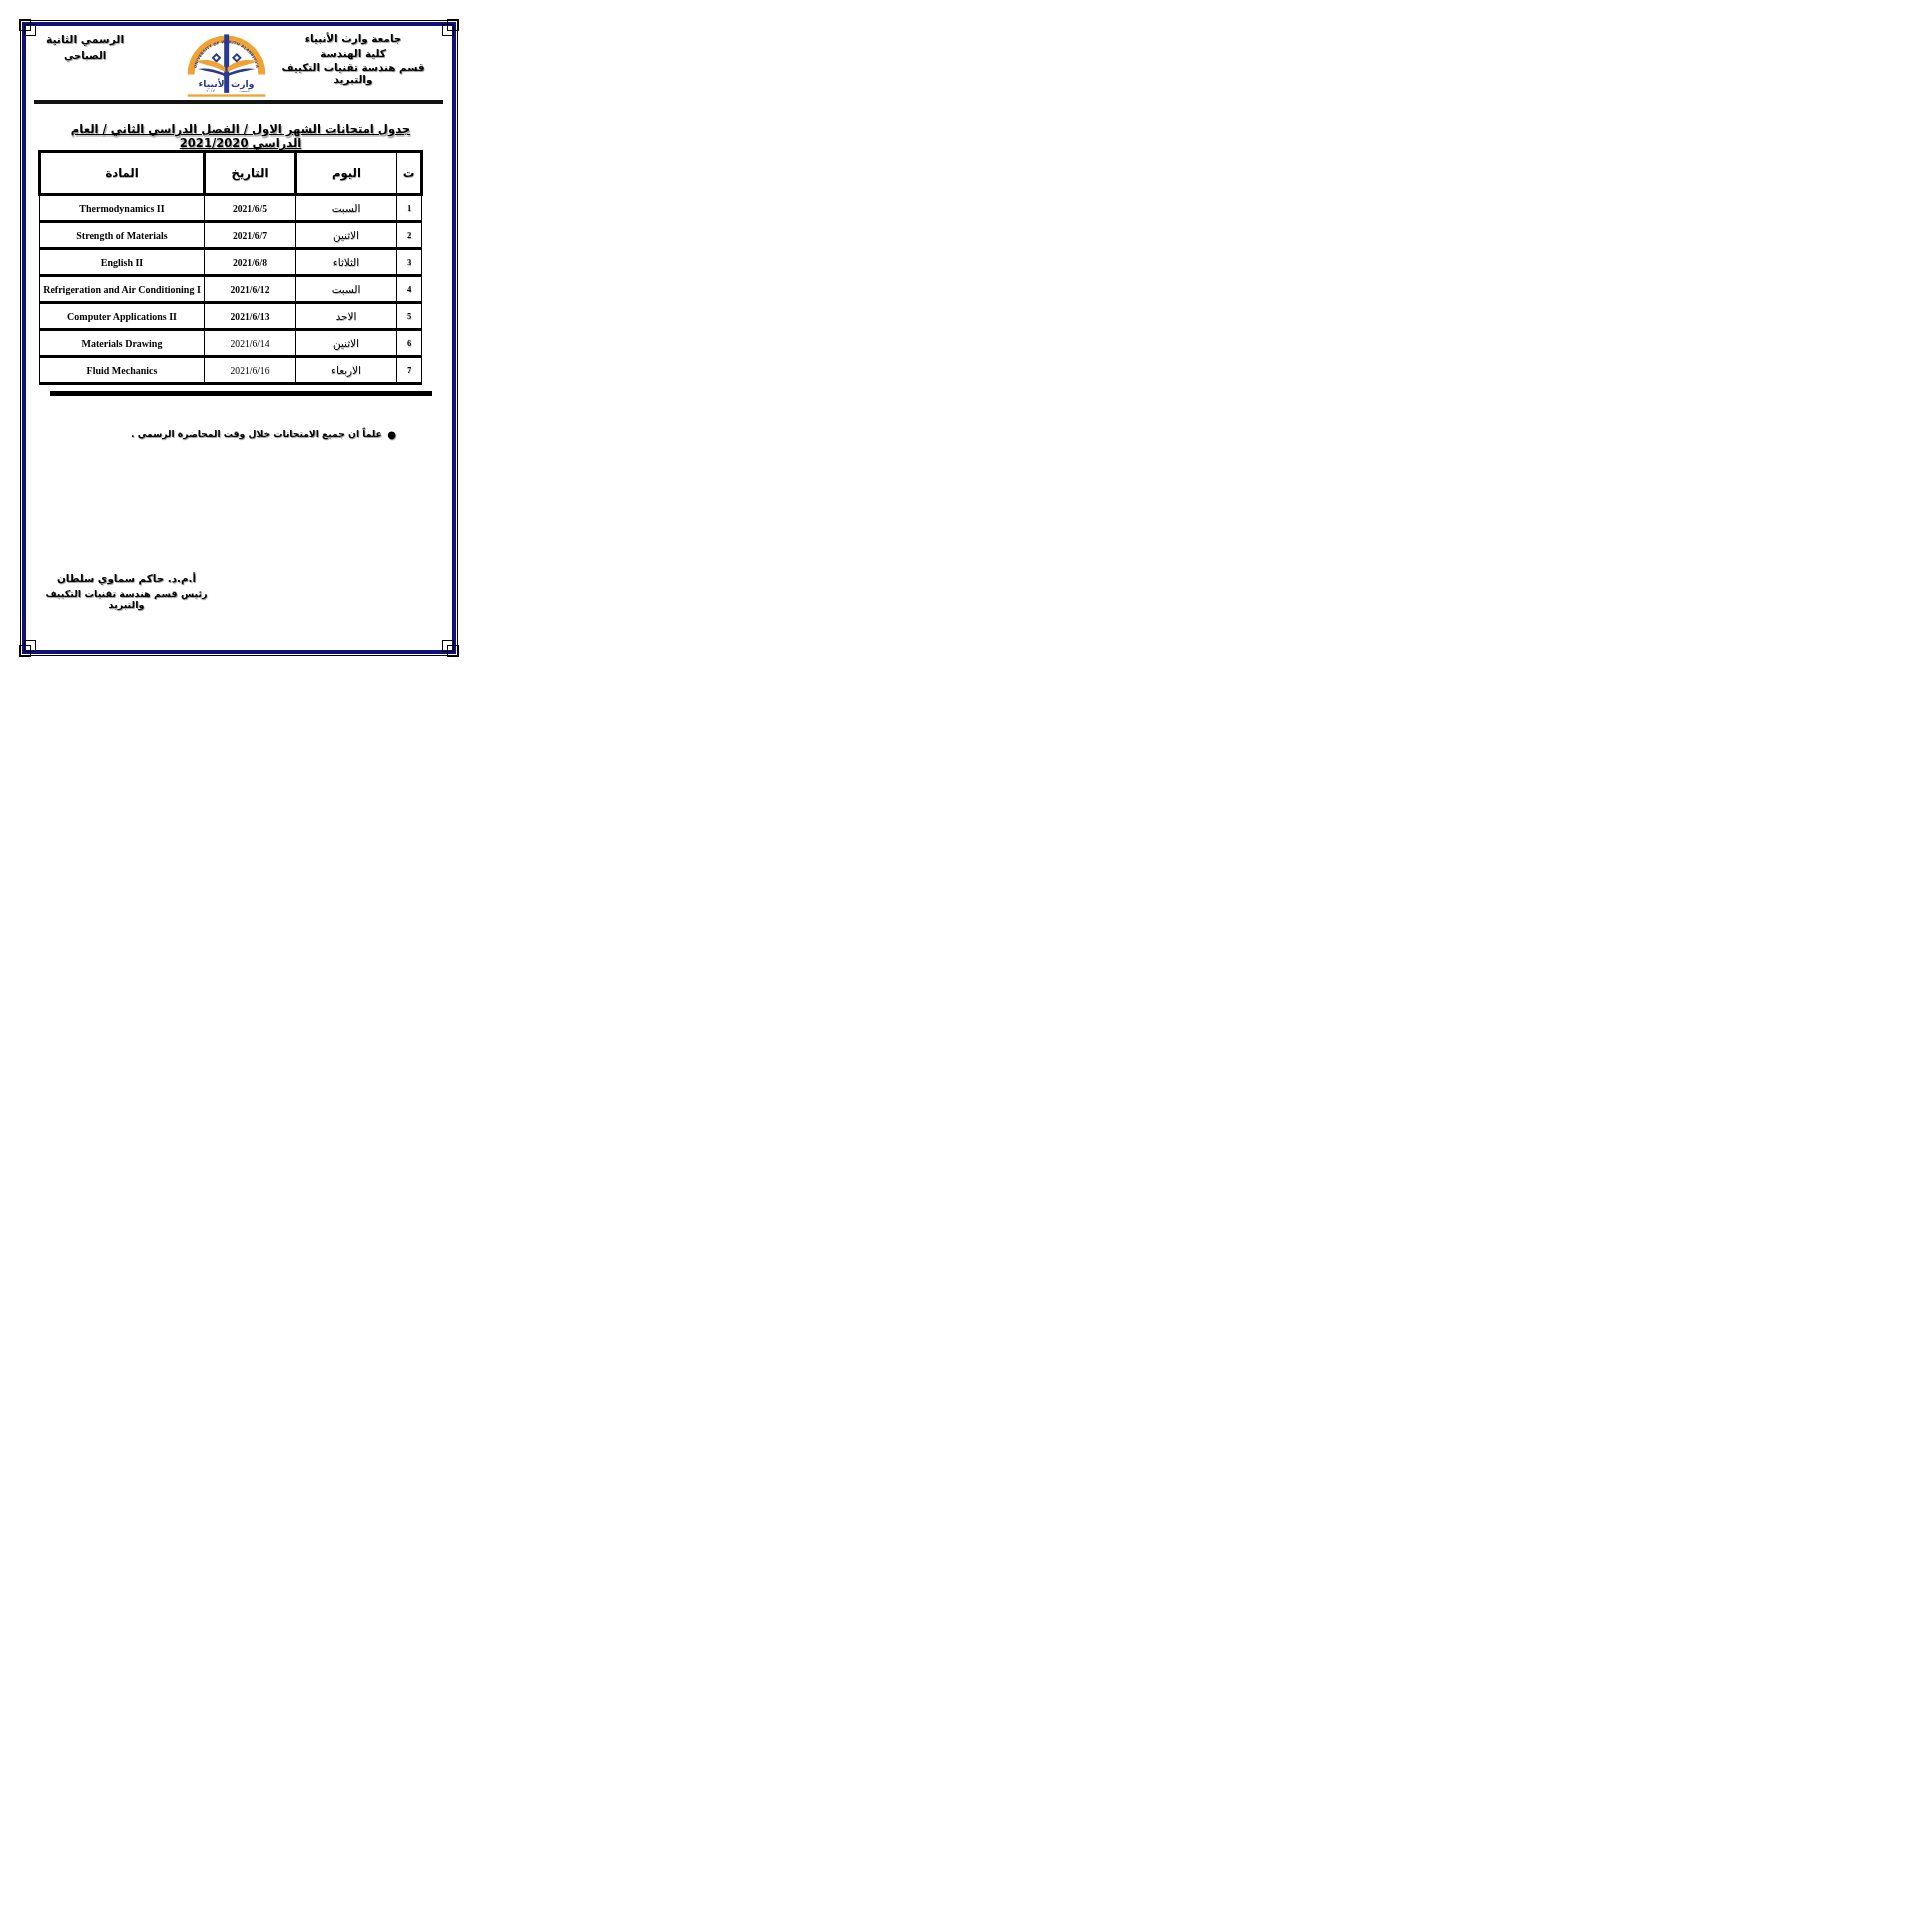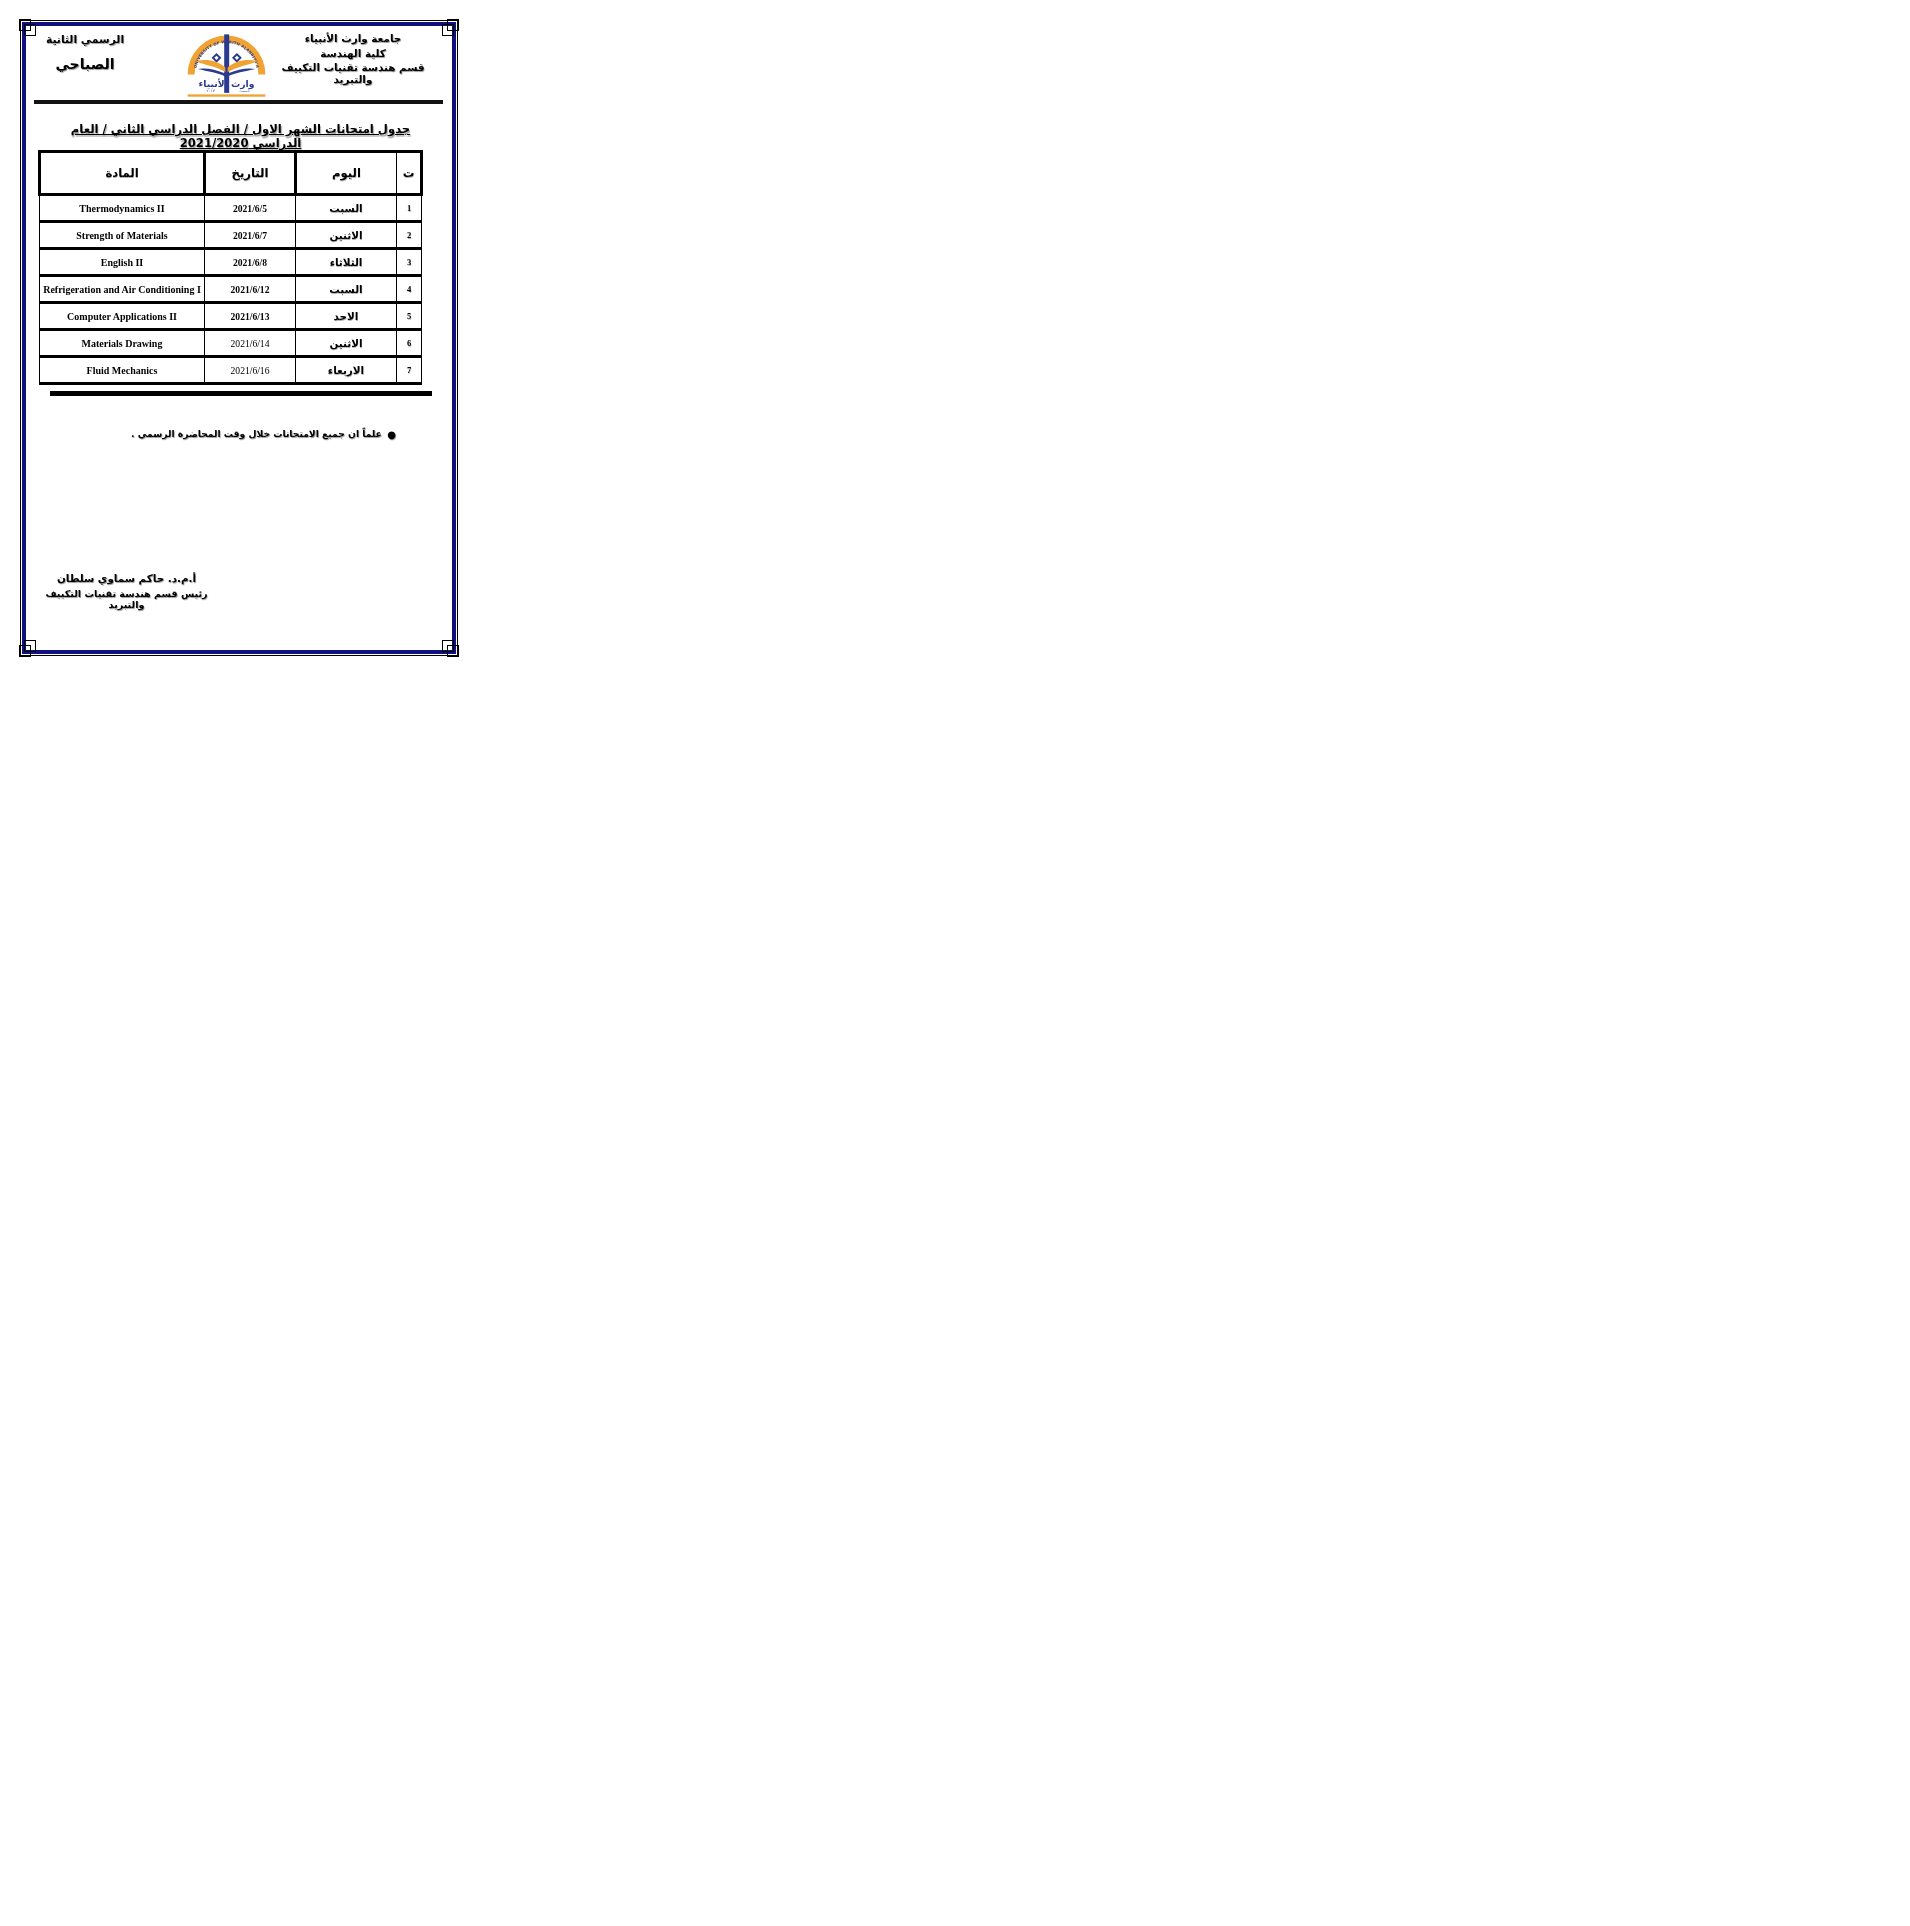--- a/index.html
+++ b/index.html
@@ -9,42 +9,42 @@
   .thin-frame{position:absolute;inset:19.6px;border:1.2px solid #000;}
   .blue-frame{position:absolute;inset:22px;border:4.2px solid #10107e;}
   .corner-sq{position:absolute;width:10.4px;height:10px;border:1.2px solid #000;background:transparent;}
   .sq-tl-a{left:19px;top:19px;}   .sq-tl-b{left:24px;top:24px;}
   .sq-tr-a{right:19px;top:19px;}  .sq-tr-b{right:24px;top:24px;}
   .sq-bl-a{left:19px;bottom:19px;}.sq-bl-b{left:24px;bottom:24px;}
   .sq-br-a{right:19px;bottom:19px;}.sq-br-b{right:24px;bottom:24px;}
   
   .hdr-left{position:absolute;left:27px;top:33px;width:116px;text-align:center;direction:rtl;}
   .hdr-left .l1{font-size:10.8px;font-weight:bold;color:#000;text-shadow:0.8px 1.2px 0.8px #9a9a9a;}
-  .hdr-left .l2{font-size:14px;font-weight:bold;color:#000;text-shadow:0.8px 1.2px 0.8px #9a9a9a;margin-top:10px;}
+  .hdr-left .l2{font-size:10px;font-weight:bold;color:#000;text-shadow:0.8px 1.2px 0.8px #9a9a9a;margin-top:4px;}
   .hdr-right{position:absolute;left:274px;top:32px;width:158px;text-align:center;direction:rtl;}
   .hdr-right div{font-size:10.4px;font-weight:bold;color:#000;text-shadow:0.8px 1.2px 0.8px #9a9a9a;margin-bottom:2.7px;}
   .logo{position:absolute;left:182px;top:29px;width:89px;height:70px;}
   .divider{position:absolute;left:34px;top:100px;width:409px;height:3.9px;background:#131313;}
   
   .doc-title{position:absolute;left:46px;top:122px;width:389px;text-align:center;direction:rtl;
              font-size:11.6px;font-weight:bold;color:#000;text-shadow:0.8px 1.5px 1.2px #999;text-decoration:underline;}
   
   .exam-table{position:absolute;left:38px;top:150px;width:382px;border-collapse:collapse;
               table-layout:fixed;background:#fff;}
   .exam-table th,.exam-table td{border:1.5px solid #000;text-align:center;vertical-align:middle;
               overflow:hidden;padding:0 1.5px;}
   .exam-table thead th{border-width:3.5px;height:40px;font-size:11.6px;font-weight:bold;
               text-shadow:0.4px 0.8px 0.4px #b0b0b0;}
   .exam-table thead th.thin-right{border-right-width:1.5px;}
   .exam-table thead th.thin-left{border-left-width:1.5px;}
   .exam-table tbody td{border-top-width:3.5px;border-bottom-width:3.5px;height:24px;}
   .exam-table td.subject{font-family:"Liberation Serif","DejaVu Serif",serif;font-weight:bold;font-size:10px;}
   .exam-table td.date{font-family:"Liberation Serif","DejaVu Serif",serif;font-size:9.6px;}
   .exam-table td.date.bold{font-weight:bold;margin-left:20px;}
-  .exam-table td.day{font-size:10.4px;font-weight:bold;direction:rtl;text-shadow:0.4px 0.8px 0.4px #b5b5b5;}
+  .exam-table td.day{font-size:10.4px;font-weight:normal;direction:rtl;text-shadow:0.4px 0.8px 0.4px #b5b5b5;}
   .exam-table td.num{font-family:"Liberation Serif","DejaVu Serif",serif;font-size:8.5px;font-weight:bold;
               text-shadow:0.4px 0.8px 0.4px #b5b5b5;}
   .table-underbar{position:absolute;left:50px;top:391px;width:382px;height:5px;background:#000;}
   
   .note{position:absolute;right:82px;top:428px;direction:rtl;font-size:9.2px;font-weight:bold;
         color:#000;text-shadow:0.8px 1.2px 0.8px #9a9a9a;}
   .note .bullet{font-size:10px;margin-left:5.4px;vertical-align:middle;}
   
   .signature{position:absolute;left:38px;top:572px;width:177px;text-align:center;direction:rtl;}
   .signature .s1{font-size:10.4px;font-weight:bold;color:#000;text-shadow:0.8px 1.2px 0.8px #9a9a9a;}

